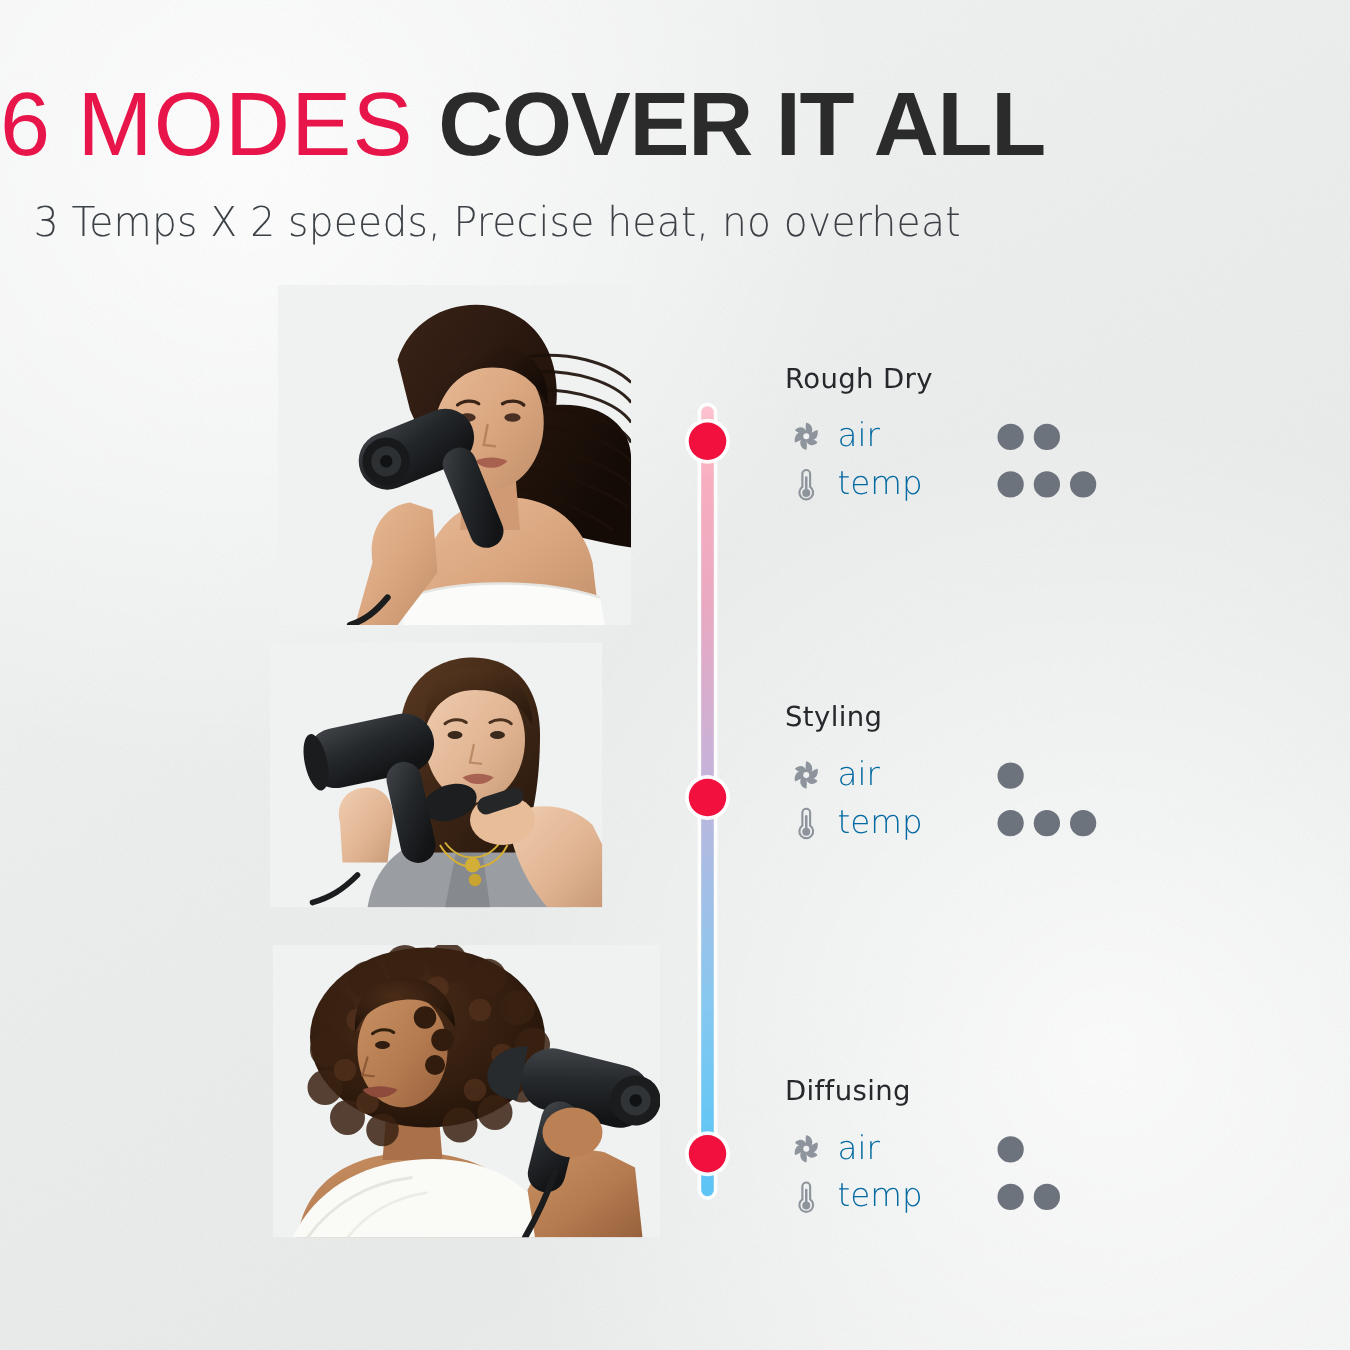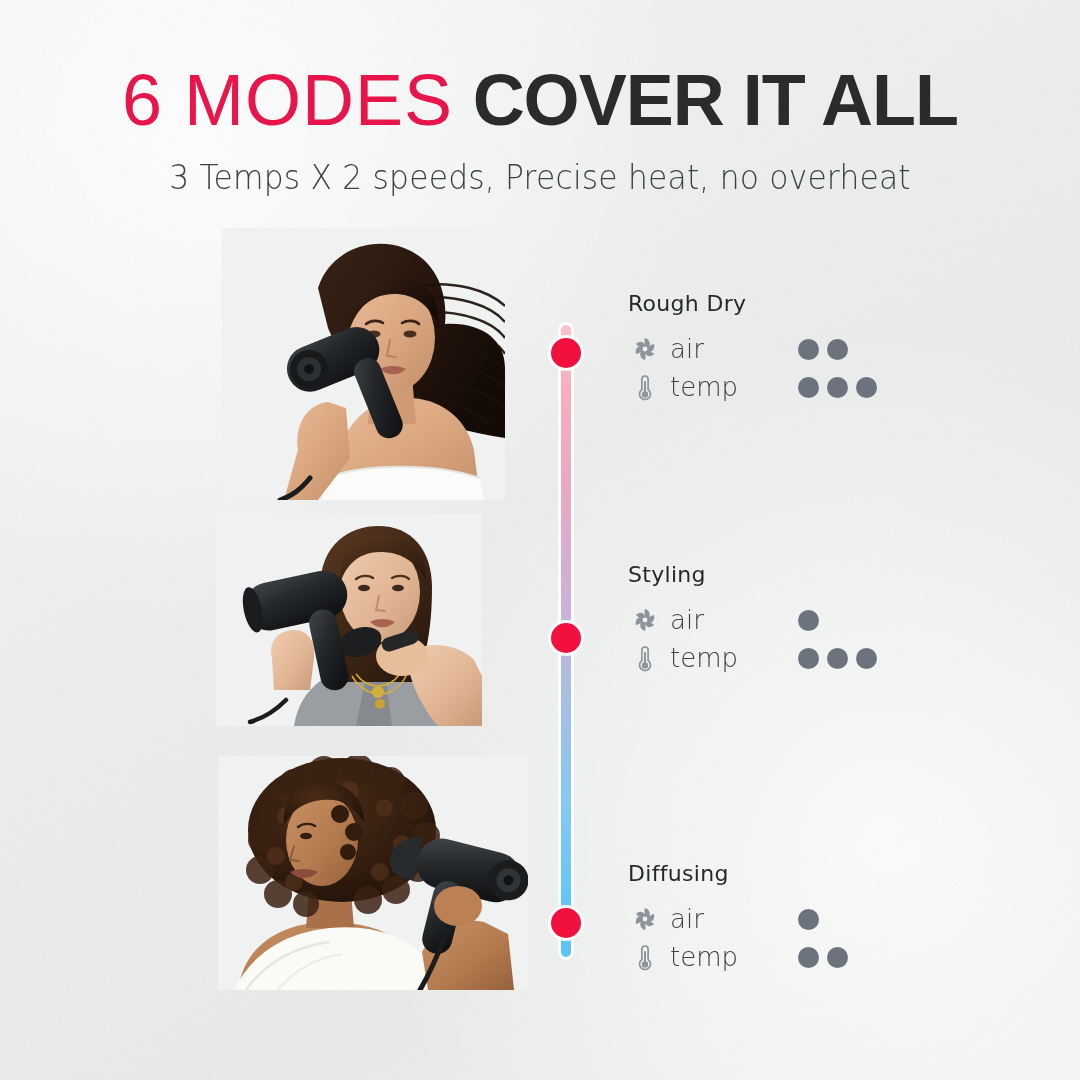--- a/index.html
+++ b/index.html
@@ -33,21 +33,21 @@
   #page {
     position: absolute; inset: 0;
     z-index: 5;
   }
 
   
   .header {
     position: absolute;
     left: 0; top: 0;
     width: 1080px;
-    text-align: center;
+    text-align: left;
   }
   .headline {
     margin: 0;
     padding-top: 64px;
     font-size: 72px;
     line-height: 1.0;
     font-weight: 700;
     letter-spacing: -0.5px;
     white-space: nowrap;
     font-family: "Liberation Sans Narrow", "Liberation Sans", sans-serif;
@@ -135,21 +135,21 @@
   .spec-icon {
     width: 34px;
     display: flex;
     align-items: center;
     justify-content: center;
     flex: 0 0 34px;
   }
   .spec-label {
     font-size: 26px;
     font-weight: 300;
-    color: #404040;
+    color: #0369a1;
     margin-left: 8px;
     width: 128px;
     flex: 0 0 128px;
     font-family: "DejaVu Sans", sans-serif;
   }
   .dots {
     display: flex;
     align-items: center;
     gap: 8px;
   }

